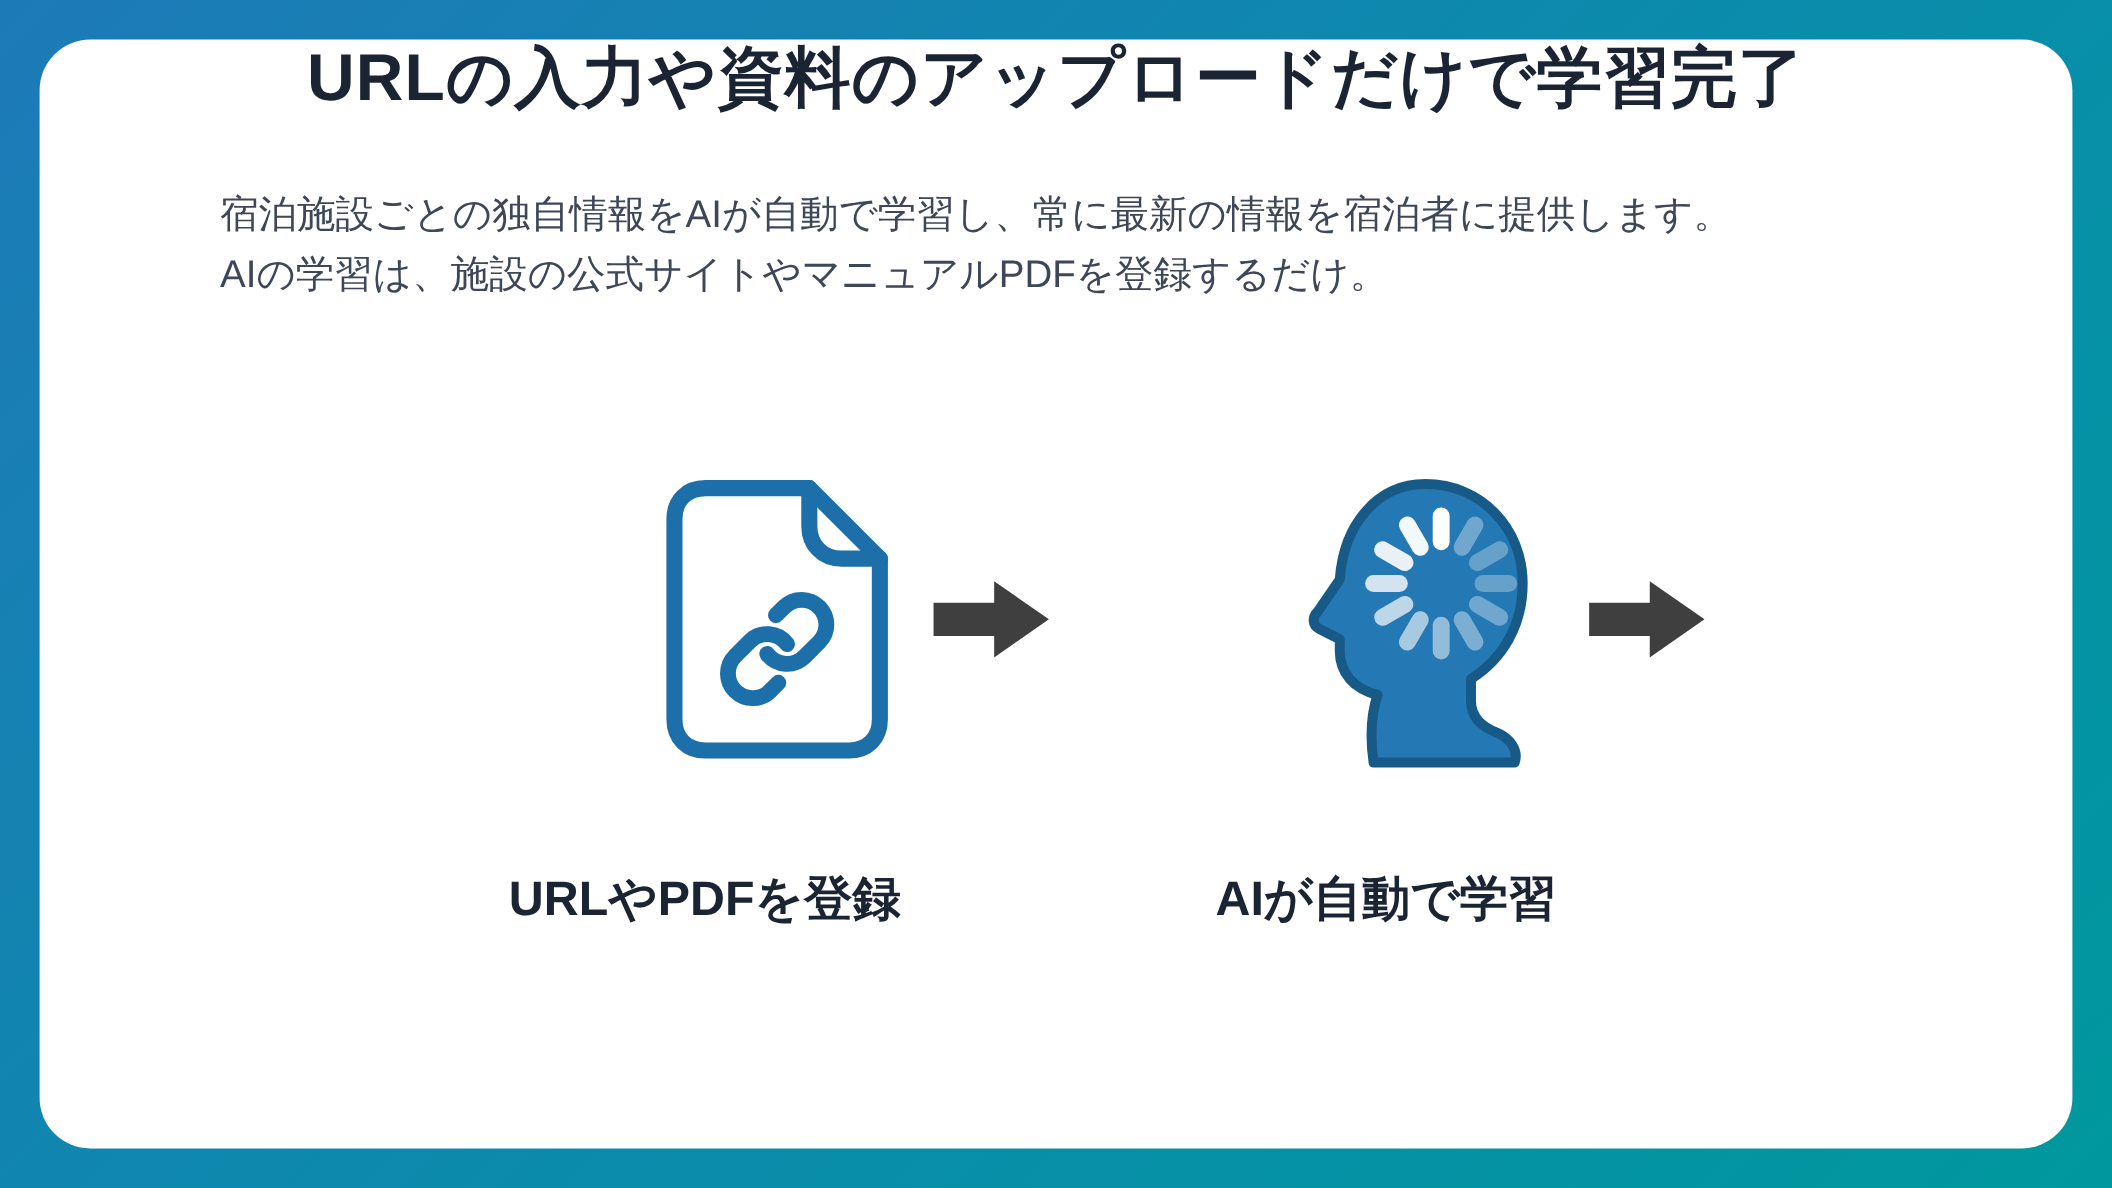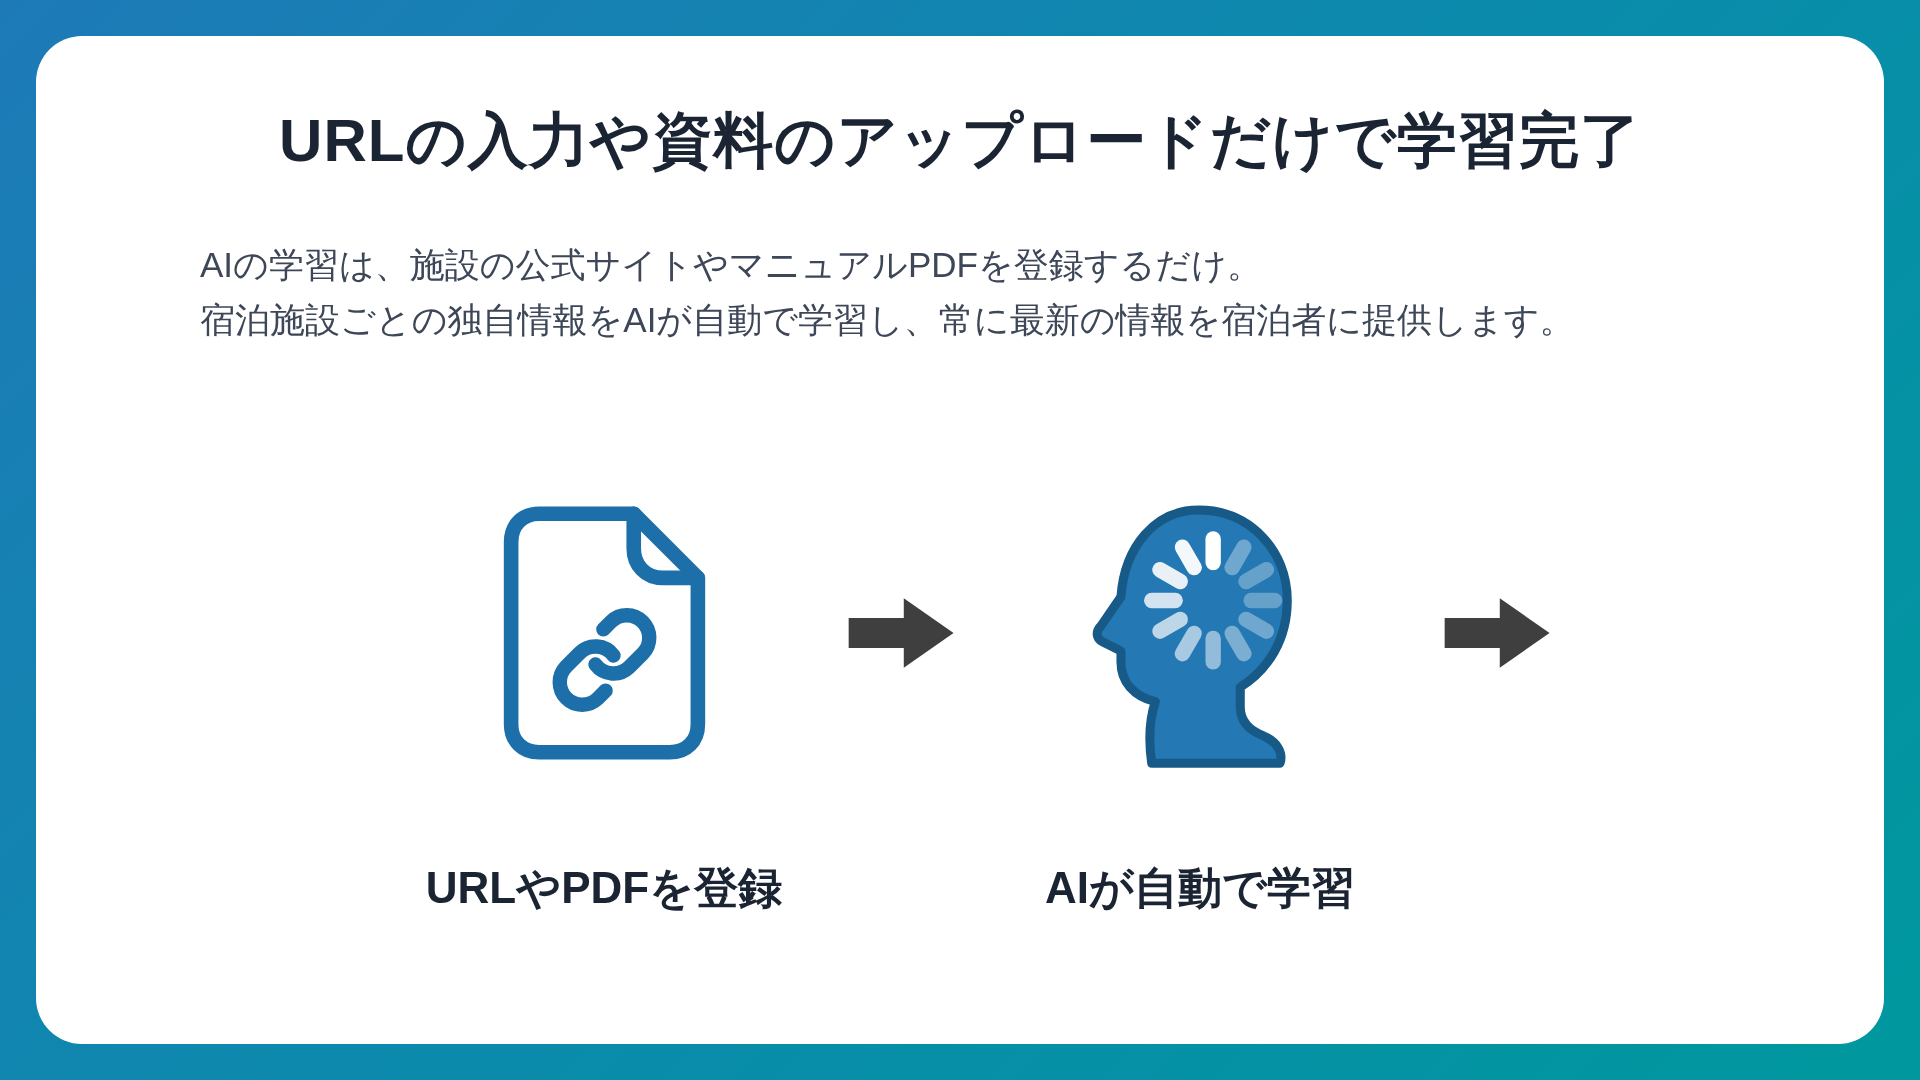--- a/index.html
+++ b/index.html
@@ -10,21 +10,20 @@
     background: linear-gradient(135deg, #1d7ab7 0%, #0a8cab 55%, #00989e 100%);
     font-family: "Liberation Sans", "DejaVu Sans", sans-serif;
   }
   .card {
     position: absolute;
     left: 36px; top: 36px;
     width: 1848px; height: 1008px;
     background: #ffffff;
     border-radius: 46px;
     box-sizing: border-box;
-    padding-top: 70px;
   }
   .title {
     text-align: center;
     font-size: 60px;
     font-weight: 800;
     letter-spacing: 1px;
     color: #1b2433;
     line-height: 1.15;
     margin: 0;
   }
@@ -38,21 +37,21 @@
     display: flex;
     justify-content: center;
     align-items: flex-start;
     margin-top: 130px;
     padding-left: 50px;
   }
   .step {
     width: 430px;
     display: flex;
     flex-direction: column;
-    align-items: center;
+    align-items: flex-end;
   }
   .icon-box {
     height: 310px;
     display: flex;
     align-items: center;
     justify-content: center;
   }
   .step-label {
     margin-top: 74px;
     font-size: 44px;
@@ -69,22 +68,22 @@
   }
 </style>
 </head>
 <body>
 
 <div class="card">
 
   <h1 class="title">URLの入力や資料のアップロードだけで学習完了</h1>
 
   <div class="description">
+    <div>宿泊施設ごとの独自情報をAIが自動で学習し、常に最新の情報を宿泊者に提供します。</div>
     <div>AIの学習は、施設の公式サイトやマニュアルPDFを登録するだけ。</div>
-    <div>宿泊施設ごとの独自情報をAIが自動で学習し、常に最新の情報を宿泊者に提供します。</div>
   </div>
 
   <div class="process">
 
     <div class="step">
       <div class="icon-box">
         <svg width="225" height="280" viewBox="0 0 200 240">
           <g fill="none" stroke="#1c6fa9" stroke-width="13" stroke-linejoin="round" stroke-linecap="round">
             <path d="M126 14 H42 C27 14 17 24 17 39 V201 C17 216 27 226 42 226 H158 C173 226 183 216 183 201 V71 Z"></path>
             <path d="M126 14 V45 C126 59 136 71 152 71 H183"></path>

